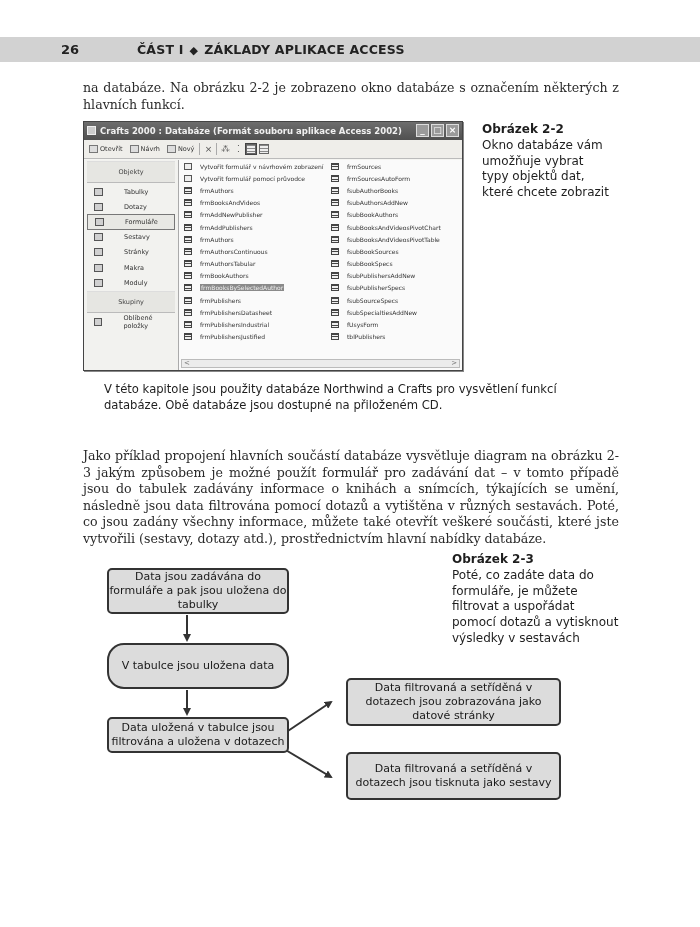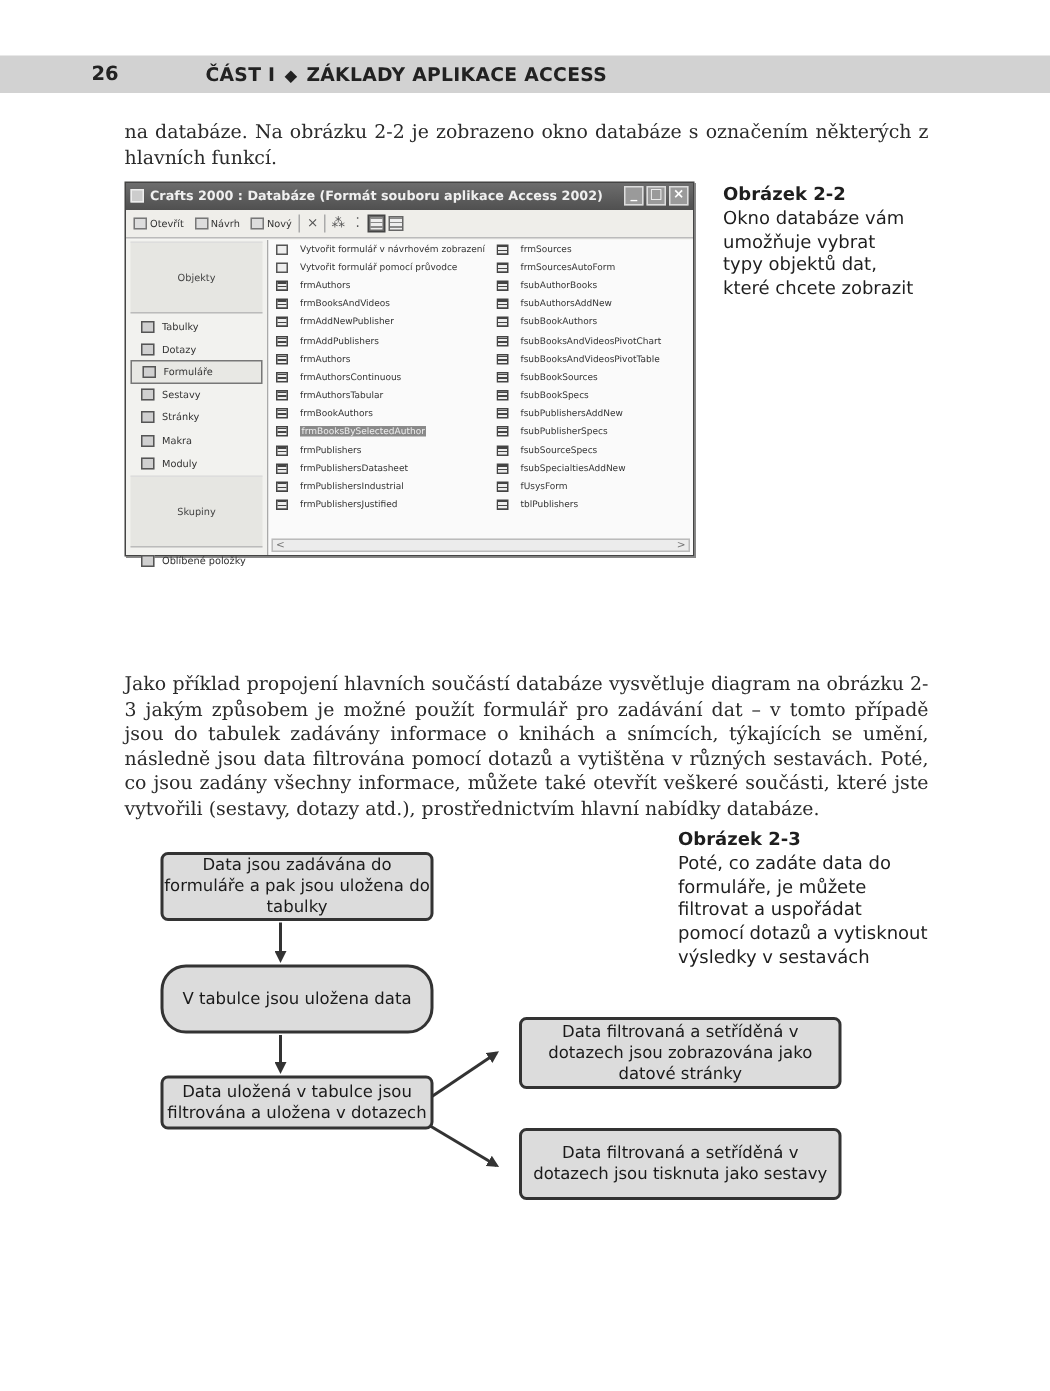--- a/index.html
+++ b/index.html
@@ -32,22 +32,22 @@
   .win-toolbar { height: 19px; border-bottom: 1px solid #bbb; display: flex; align-items: center; padding-left: 3px; gap: 3px; font: 6.5px "DejaVu Sans", sans-serif; color: #333; background: #efeeea; }
   .tb-btn { display: flex; align-items: center; gap: 2px; padding: 1px 2px; }
   .tb-ico { display: inline-block; width: 9px; height: 8px; border: 1px solid #777; background: #ddd; }
   .tb-glyph { font-size: 9px; color: #555; width: 10px; text-align: center; }
   .tb-sep { width: 1px; height: 12px; background: #aaa; }
   .tb-view { width: 10px; height: 10px; border: 1px solid #666; background: repeating-linear-gradient(#888 0 1px, #eee 1px 3px); }
   .tb-view.active { outline: 1px solid #444; }
 
   .win-body { position: absolute; left: 0; top: 38px; right: 0; bottom: 0; display: flex; }
   .sidebar { width: 95px; border-right: 1px solid #aaa; background: #f2f2ef; font: 6.5px "DejaVu Sans", sans-serif; color: #333; padding: 0 3px; }
-  .sb-head { text-align: center; padding: 19px 0; border-bottom: 1px solid #bbb; border-top: 1px solid #ddd; margin: 1px 0; color: #444; background: #e6e6e2; }
-  .sb-item { display: flex; align-items: center; gap: 5px; height: 15.2px; padding-left: 7px; }
+  .sb-head { text-align: center; padding: 6px 0; border-bottom: 1px solid #bbb; border-top: 1px solid #ddd; margin: 1px 0; color: #444; background: #e6e6e2; }
+  .sb-item { display: flex; align-items: center; gap: 21px; height: 15.2px; padding-left: 7px; }
   .sb-item.selected { border: 1px solid #777; background: #e8e8e4; }
   .sb-ico { display: inline-block; width: 9px; height: 8px; border: 1px solid #555; background: #d0d0d0; }
 
   .objlist { flex: 1; background: #fafafa; position: relative; font: 6px "DejaVu Sans", sans-serif; color: #333; }
   .col { position: absolute; top: 0; }
   #col1 { left: 5px; width: 140px; }
   #col2 { left: 152px; width: 125px; }
   .obj { display: flex; align-items: center; gap: 8px; height: 12.2px; white-space: nowrap; overflow: hidden; }
   .obj-ico { flex: 0 0 auto; display: inline-block; width: 8px; height: 7px; border: 1px solid #444; background: repeating-linear-gradient(#444 0 1px, #eee 1px 2.5px); }
   .obj-ico.wizard { background: #eee; border-color: #555; }
@@ -276,20 +276,21 @@
     </div>
   </div>
 </div>
 
 <div class="caption" id="caption22">
   <span class="cap-title">Obrázek 2-2</span>
   <span>Okno databáze vám umožňuje vybrat typy objektů dat, které chcete zobrazit</span>
 </div>
 
 <div class="note">
+  <span>V této kapitole jsou použity databáze Northwind a Crafts pro vysvětlení funkcí databáze. Obě databáze jsou dostupné na přiloženém CD.</span>
 </div>
 
 <p class="body-text" id="para2">Jako příklad propojení hlavních součástí databáze vysvětluje diagram na obrázku 2-3 jakým způsobem je možné použít formulář pro zadávání dat – v tomto případě jsou do tabulek zadávány informace o knihách a snímcích, týkajících se umění, následně jsou data filtrována pomocí dotazů a vytištěna v různých sestavách. Poté, co jsou zadány všechny informace, můžete také otevřít veškeré součásti, které jste vytvořili (sestavy, dotazy atd.), prostřednictvím hlavní nabídky databáze.</p>
 
 <div class="caption" id="caption23">
   <span class="cap-title">Obrázek 2-3</span>
   <span>Poté, co zadáte data do formuláře, je můžete filtrovat a uspořádat pomocí dotazů a vytisknout výsledky v sestavách</span>
 </div>
 
 <svg class="arrows">

